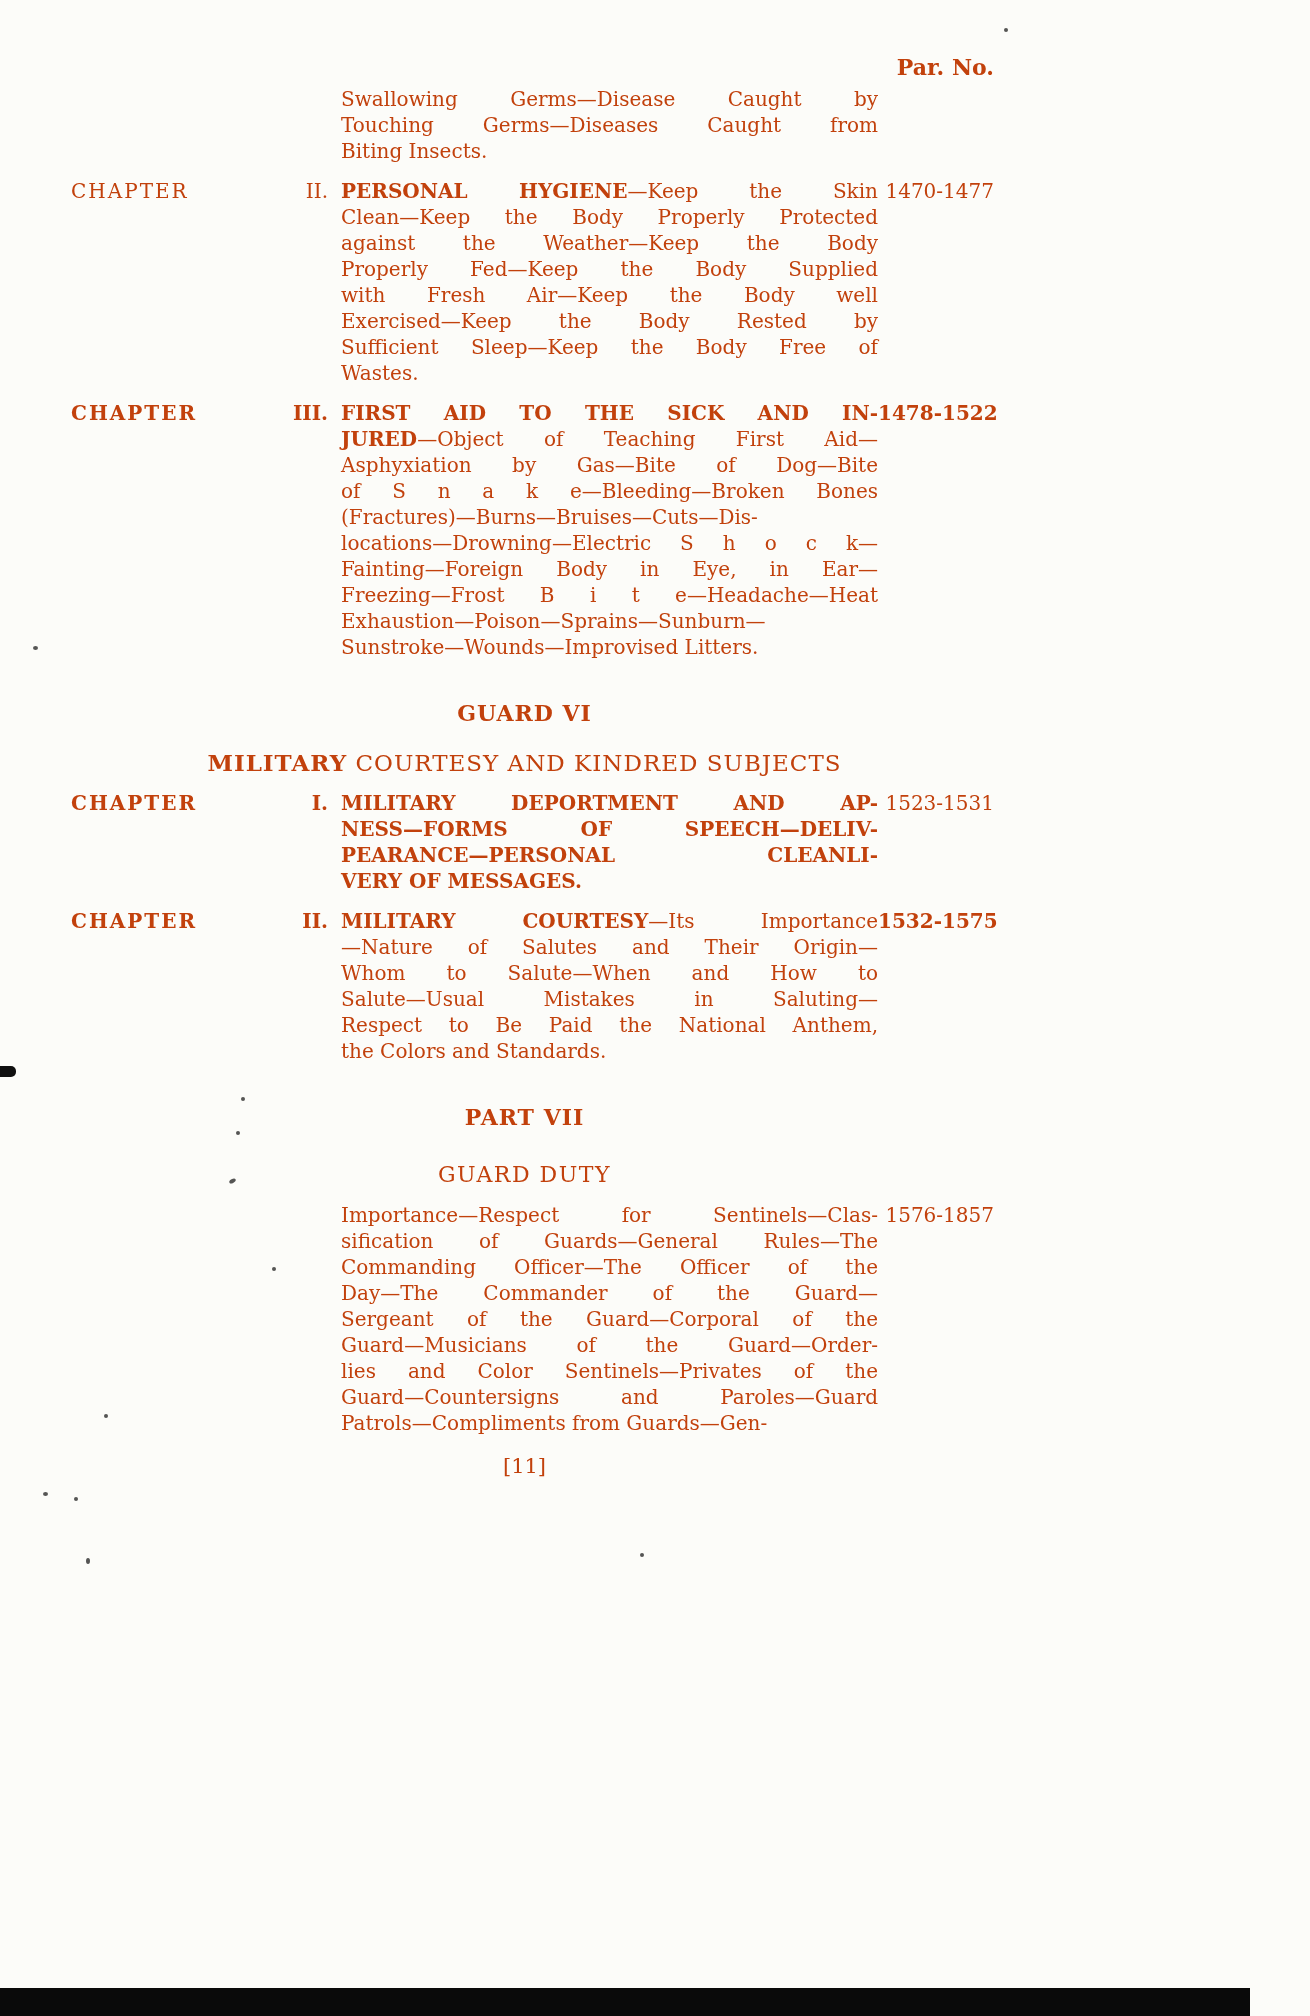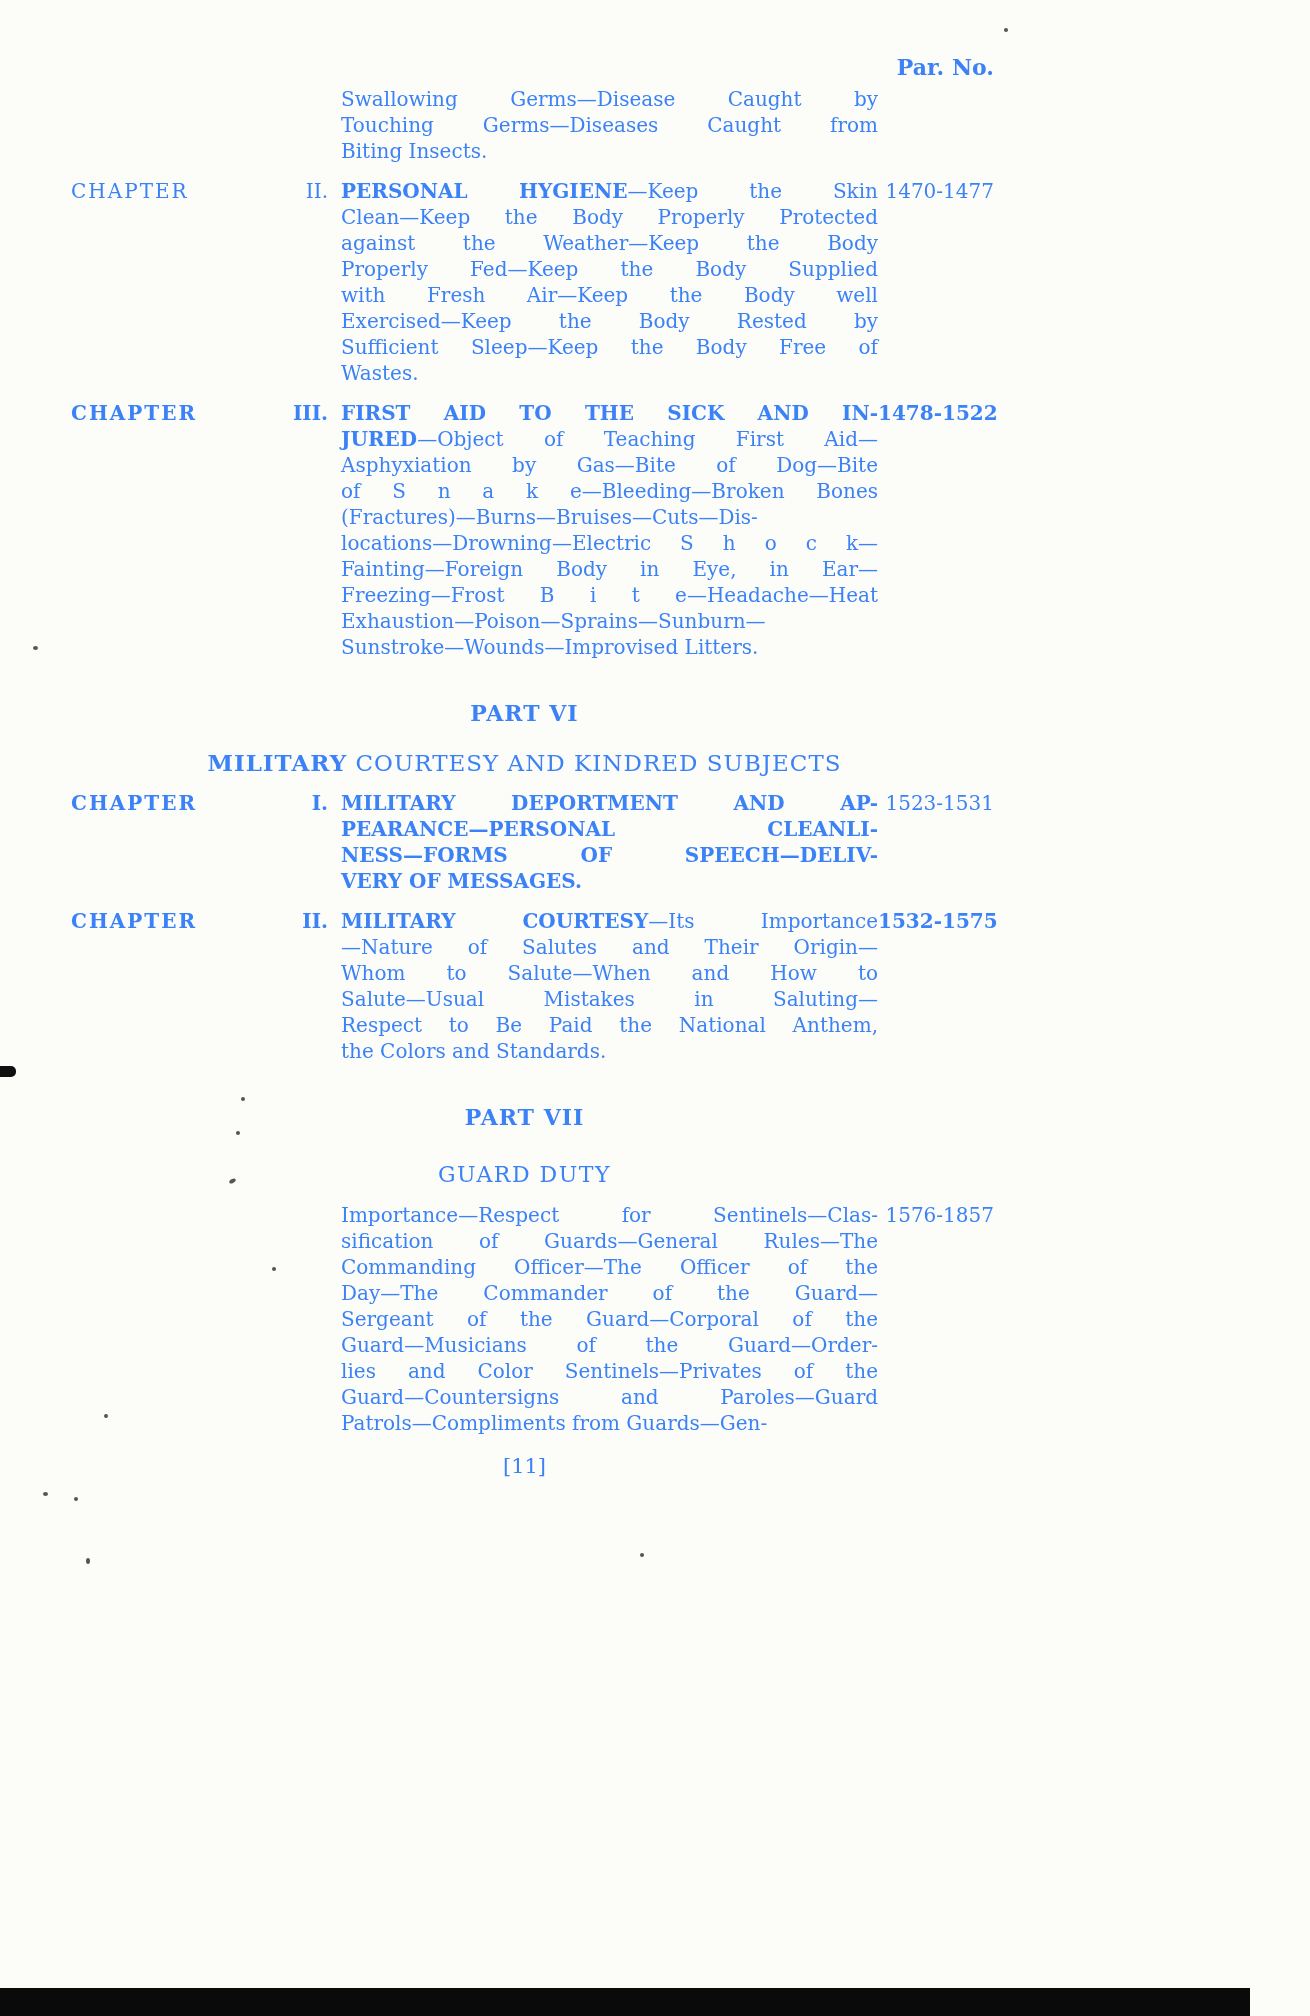--- a/index.html
+++ b/index.html
@@ -6,21 +6,21 @@
   body {
     width: 1310px; height: 2016px;
     background: #ffffff;
     font-family: "DejaVu Serif", serif;
     position: relative;
     overflow: hidden;
   }
   .page {
     position: absolute; inset: 0;
     background: #fcfcf9;
-    color: #3b82f6;
+    color: #c2410c;
   }
   .content {
     position: absolute;
     left: 55px; top: 54px;
     width: 939px;
   }
   .par-header {
     text-align: right;
     font-weight: bold;
     font-size: 22px;
@@ -154,29 +154,29 @@
             <div class="line just">of S n a k e—Bleeding—Broken Bones</div>
             <div class="line just">(Fractures)—Burns—Bruises—Cuts—Dis-</div>
             <div class="line just">locations—Drowning—Electric S h o c k—</div>
             <div class="line just">Fainting—Foreign Body in Eye, in Ear—</div>
             <div class="line just">Freezing—Frost B i t e—Headache—Heat</div>
             <div class="line just">Exhaustion—Poison—Sprains—Sunburn—</div>
             <div class="line">Sunstroke—Wounds—Improvised Litters.</div>
           </div>
           <div class="parcol bold">1478-1522</div>
         </div>
-        <div class="heading part">PART VI</div>
+        <div class="heading part">GUARD VI</div>
         <div class="heading subject"><span class="bold">MILITARY</span> COURTESY AND KINDRED SUBJECTS</div>
         <div class="entry">
           <div class="chap-label">CHAPTER</div>
           <div class="numeral">I.</div>
           <div class="bodycol">
             <div class="line just"><span class="bold">MILITARY DEPORTMENT AND AP-</span></div>
+            <div class="line just"><span class="bold">NESS—FORMS OF SPEECH—DELIV-</span></div>
             <div class="line just"><span class="bold">PEARANCE—PERSONAL CLEANLI-</span></div>
-            <div class="line just"><span class="bold">NESS—FORMS OF SPEECH—DELIV-</span></div>
             <div class="line"><span class="bold">VERY OF MESSAGES.</span></div>
           </div>
           <div class="parcol">1523-1531</div>
         </div>
         <div class="entry">
           <div class="chap-label">CHAPTER</div>
           <div class="numeral">II.</div>
           <div class="bodycol">
             <div class="line just"><span class="bold">MILITARY COURTESY</span>—Its Importance</div>
             <div class="line just">—Nature of Salutes and Their Origin—</div>

